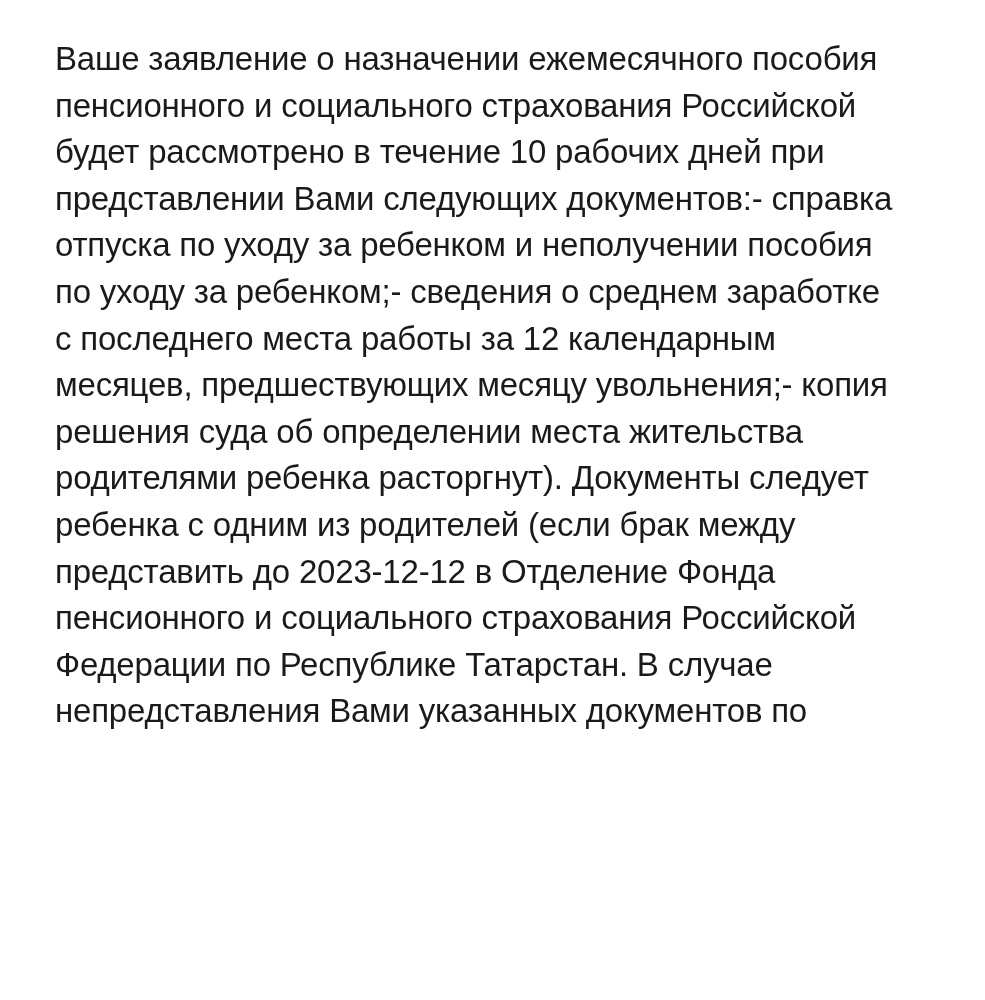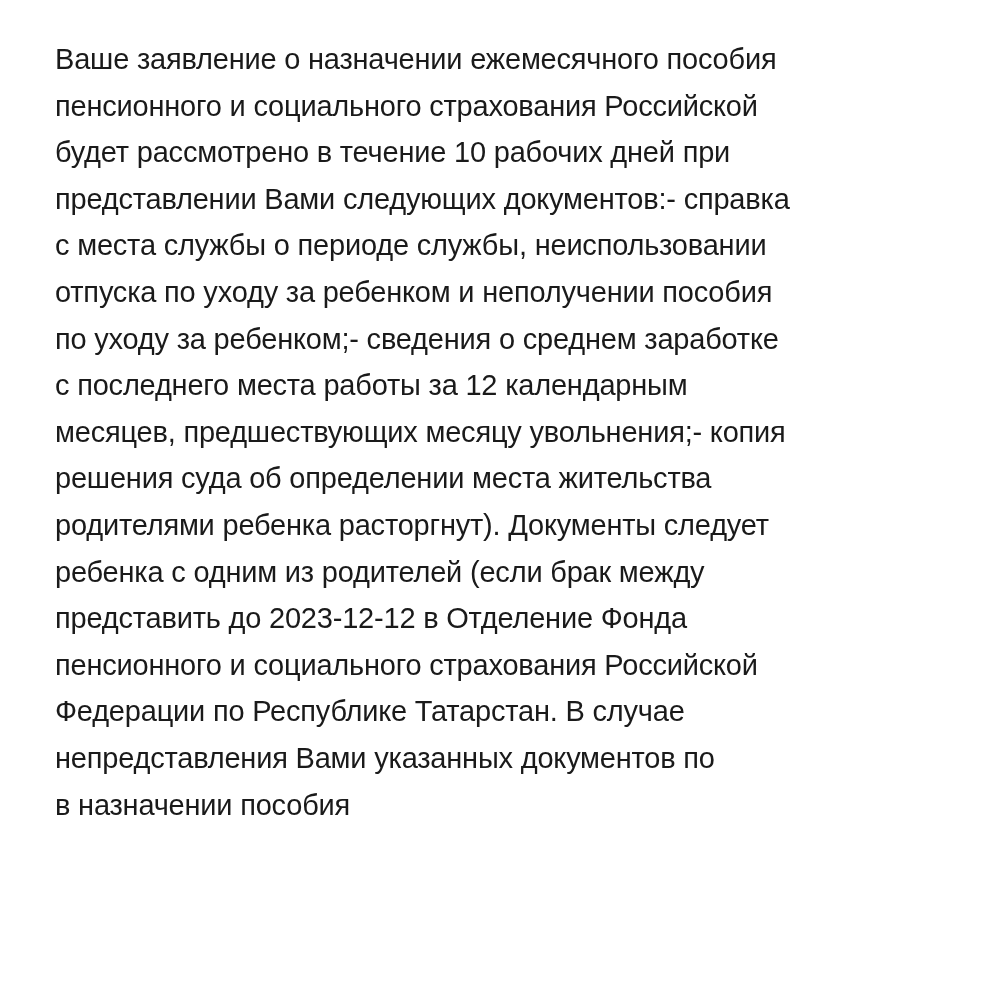--- a/index.html
+++ b/index.html
@@ -12,44 +12,42 @@
       height: 1000px;
       overflow: hidden;
       position: relative;
     }
     .message {
       position: absolute;
       left: 55px;
       top: 36px;
       width: 900px;
       font-family: "Liberation Sans", "DejaVu Sans", sans-serif;
-      font-size: 29px;
+      font-size: 33px;
       line-height: 46.6px;
       color: #1a1a1a;
       letter-spacing: -0.2px;
     }
     .line {
       display: block;
       white-space: nowrap;
     }
   </style>
 </head>
 <body>
 
 <div class="message">
   <span class="line">Ваше заявление о назначении ежемесячного пособия</span>
   <span class="line">пенсионного и социального страхования Российской</span>
   <span class="line">будет рассмотрено в течение 10 рабочих дней при</span>
   <span class="line">представлении Вами следующих документов:- справка</span>
-  <span class="line">с места службы о периоде службы, неиспользовании</span>
   <span class="line">отпуска по уходу за ребенком и неполучении пособия</span>
   <span class="line">по уходу за ребенком;- сведения о среднем заработке</span>
   <span class="line">с последнего места работы за 12 календарным</span>
   <span class="line">месяцев, предшествующих месяцу увольнения;- копия</span>
   <span class="line">решения суда об определении места жительства</span>
   <span class="line">родителями ребенка расторгнут). Документы следует</span>
   <span class="line">ребенка с одним из родителей (если брак между</span>
   <span class="line">представить до 2023-12-12 в Отделение Фонда</span>
   <span class="line">пенсионного и социального страхования Российской</span>
   <span class="line">Федерации по Республике Татарстан. В случае</span>
   <span class="line">непредставления Вами указанных документов по</span>
-  <span class="line">в назначении пособия</span>
 </div>
 
 </body></html>

